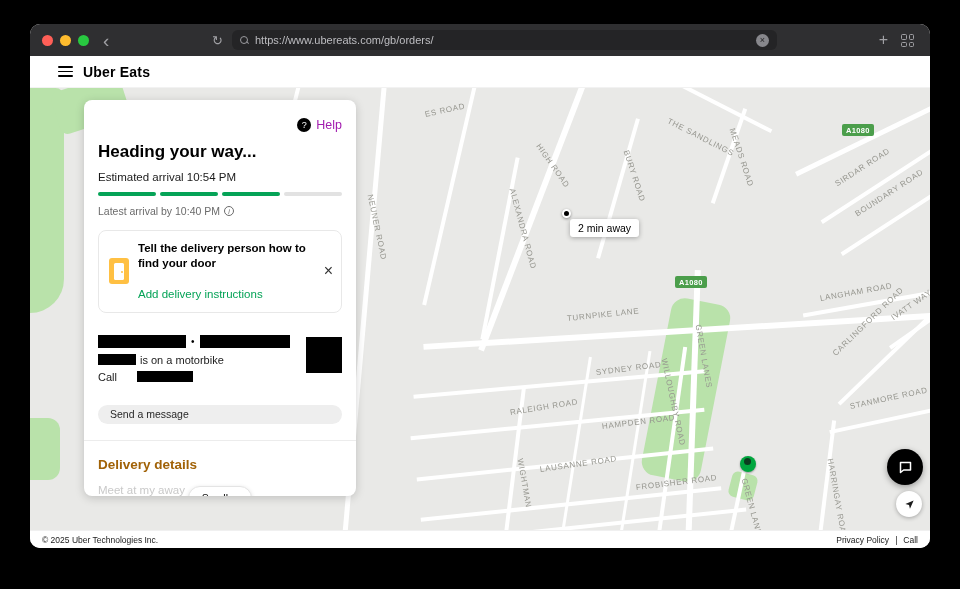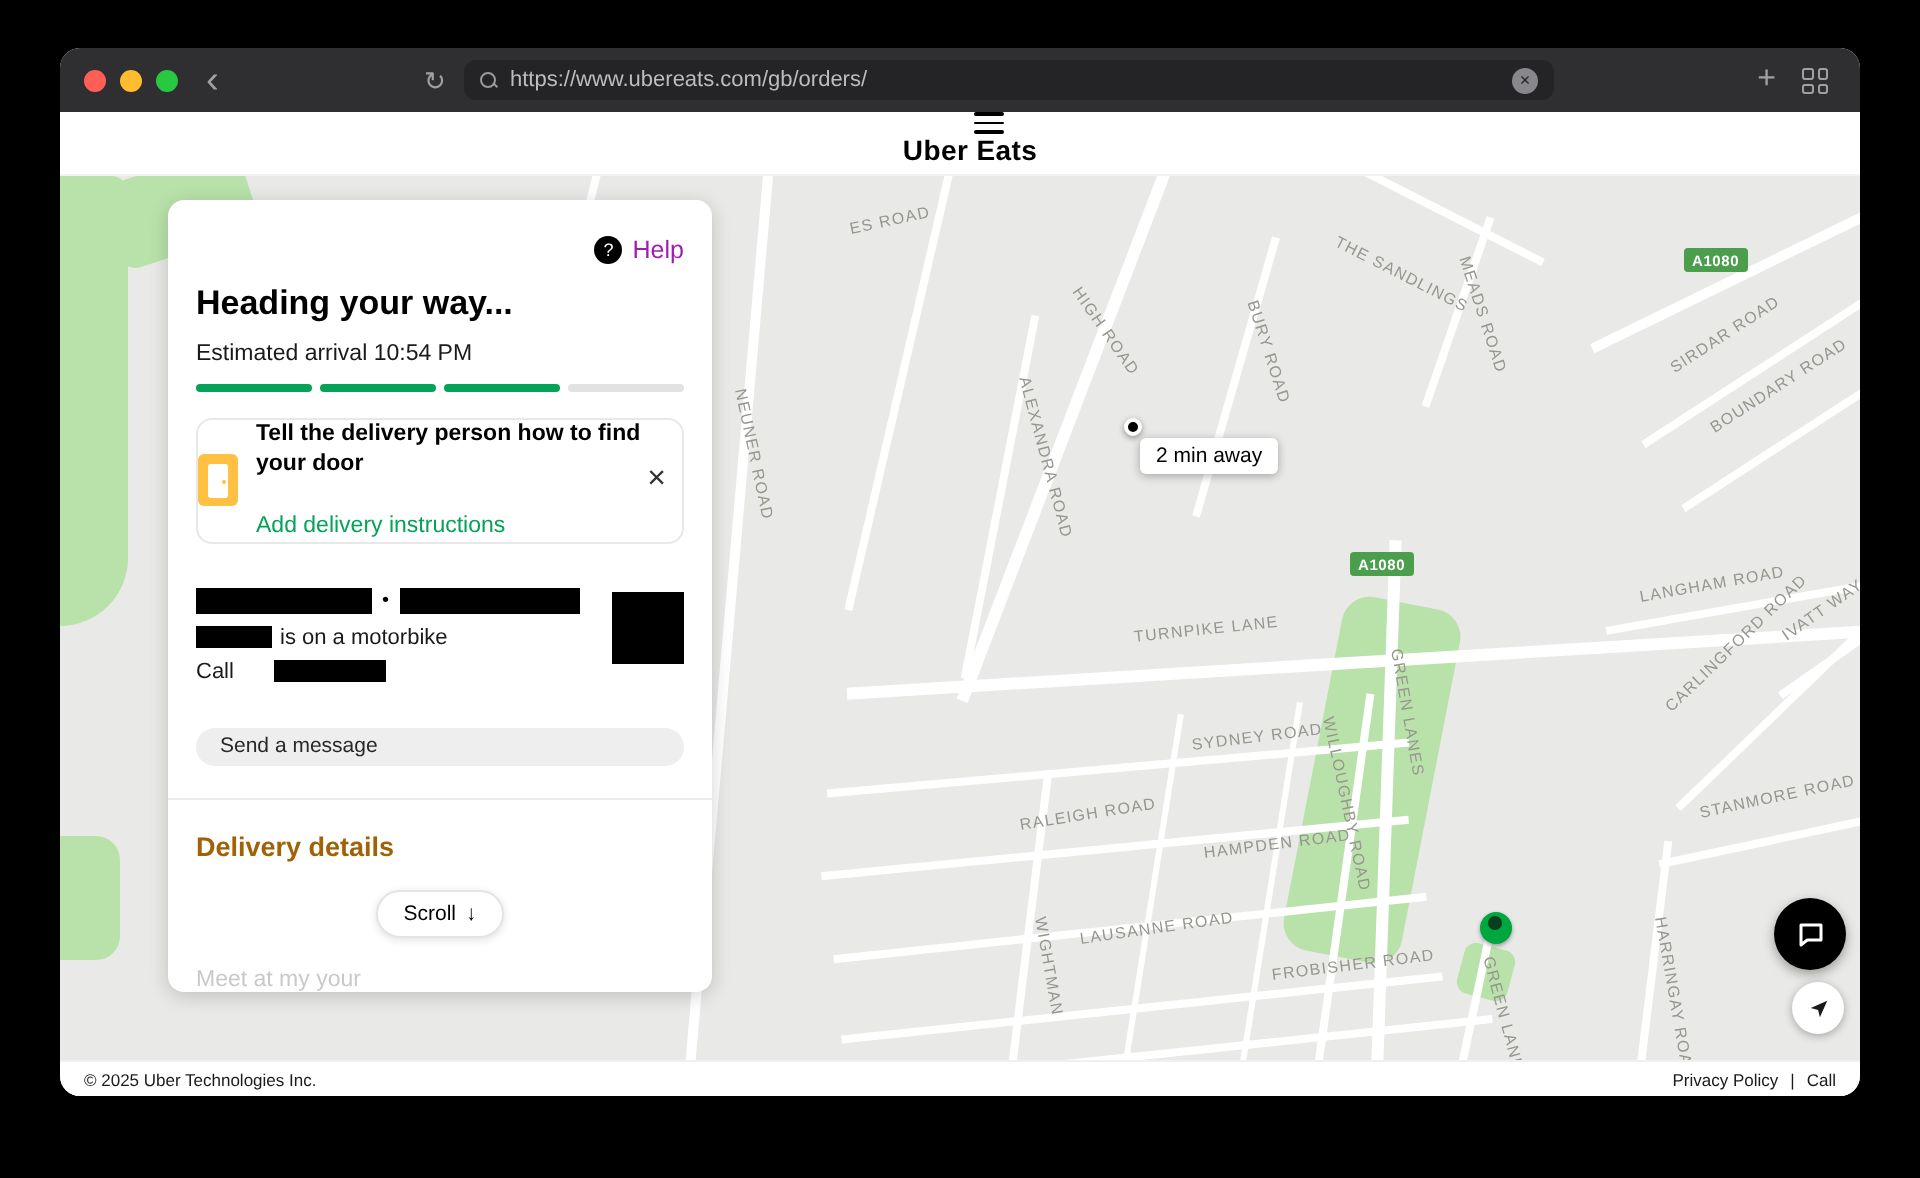--- a/index.html
+++ b/index.html
@@ -19,21 +19,21 @@
   .mag { position:relative; width:9px; height:9px; margin-right:6px; flex:none; }
   .mag::before { content:""; position:absolute; left:0; top:0; width:6px; height:6px; border:1.4px solid #9a9a9e; border-radius:50%; }
   .mag::after { content:""; position:absolute; left:6px; top:6px; width:3px; height:1.4px; background:#9a9a9e; transform:rotate(45deg); }
   .url-text { color:#bdbdc1; font-size:11px; white-space:nowrap; overflow:hidden; flex:1; }
   .clear-btn { width:13px; height:13px; border-radius:50%; background:#87878c; color:#242426; font-size:9px; line-height:13px; text-align:center; border:none; flex:none; }
   .plus-btn { position:absolute; right:42px; font-size:16px; }
   .tabgrid { position:absolute; right:16px; top:10px; width:13px; height:13px; display:grid; grid-template-columns:1fr 1fr; gap:2px; }
   .tabgrid span { border:1.3px solid #a0a0a4; border-radius:1.5px; }
 
   
-  .appbar { height:32px; background:#fff; display:flex; align-items:center; border-bottom:1px solid #f2f2f2; position:relative; z-index:30;flex-direction:column; }
+  .appbar { height:32px; background:#fff; display:flex; align-items:center; border-bottom:1px solid #f2f2f2; position:relative; z-index:30; }
   .hamburger { width:15px; height:11px; margin-left:28px; display:flex; flex-direction:column; justify-content:space-between; cursor:pointer; }
   .hamburger span { height:1.6px; background:#000; border-radius:1px; }
   .brand { font-size:14px; font-weight:bold; color:#000; margin-left:10px; letter-spacing:.2px; }
 
   
   .map { position:relative; height:442px; background:#e9e9e7; overflow:hidden; }
   .road { position:absolute; background:#fff; }
   .park { position:absolute; background:#b9e2aa; }
   .mlabel { position:absolute; font-size:8px; color:#96968f; letter-spacing:.7px; white-space:nowrap; transform-origin:0 50%; }
   .badge { position:absolute; background:#4b9e4b; color:#fff; font-size:7.5px; font-weight:bold; padding:1.5px 4px; border-radius:2px; letter-spacing:.3px; }
@@ -52,21 +52,21 @@
   .help-icon { width:14px; height:14px; background:#000; color:#fff; border-radius:50%; font-size:9px; line-height:14px; text-align:center; }
   .help-label { font-size:12.5px; color:#a21caf; }
   .card-title { margin-top:28px; font-size:17px; font-weight:bold; color:#000; }
   .eta-line { margin-top:9px; font-size:11.5px; color:#1a1a1a; }
   .progress { margin-top:9px; display:flex; gap:4px; }
   .seg { flex:1; height:4px; border-radius:2px; }
   .seg-on { background:#05a357; }
   .seg-off { background:#e2e2e2; }
   .latest-line { margin-top:9px; font-size:10.5px; color:#6b6b6b; display:flex; align-items:center; gap:4px; }
   .info-icon { width:10px; height:10px; border:1px solid #6b6b6b; border-radius:50%; font-size:7px; line-height:9px; text-align:center; color:#6b6b6b; font-style:italic; }
-  .instr-card { margin-top:13px; border:1px solid #e8e8e8; border-radius:8px; display:flex; align-items:center; gap:9px; position:relative; }
+  .instr-card { margin-top:13px; border:1px solid #e8e8e8; border-radius:8px; padding:10px; display:flex; align-items:center; gap:9px; position:relative; }
   .door-icon { flex:none; width:20px; height:26px; background:#ffc043; border-radius:3px; position:relative; }
   .door-icon::before { content:""; position:absolute; left:5px; top:5px; width:10px; height:17px; background:#fff; border-radius:1.5px; }
   .door-icon::after { content:""; position:absolute; left:11.5px; top:13px; width:2px; height:2px; background:#ffc043; border-radius:50%; }
   .instr-texts { font-size:11.5px; line-height:1.3; padding-right:18px; }
   .instr-main { font-weight:bold; color:#000; }
   .instr-link { color:#05a357; margin-top:16px; cursor:pointer; }
   .instr-close { position:absolute; right:8px; top:50%; transform:translateY(-50%); border:none; background:none; font-size:16px; color:#333; cursor:pointer; line-height:1; }
   .courier-block { margin-top:22px; position:relative; min-height:58px; }
   .bar { background:#000; display:inline-block; vertical-align:middle; }
   .row1 { display:flex; align-items:center; gap:5px; }
@@ -211,20 +211,24 @@
         <span class="help-label">Help</span>
       </div>
       <div class="card-title">Heading your way...</div>
       <div class="eta-line">Estimated arrival 10:54 PM</div>
       <div class="progress">
         <span class="seg seg-on"></span>
           <span class="seg seg-on"></span>
           <span class="seg seg-on"></span>
           <span class="seg seg-off"></span>
       </div>
+      <div class="latest-line">
+        <span>Latest arrival by 10:40 PM</span>
+        <span class="info-icon">i</span>
+      </div>
 
       <div class="instr-card">
         <span class="door-icon"></span>
         <div class="instr-texts">
           <div class="instr-main">Tell the delivery person how to find your door</div>
           <div class="instr-link">Add delivery instructions</div>
         </div>
         <button class="instr-close">×</button>
       </div>
 
@@ -246,21 +250,21 @@
       </div>
 
       <input class="msg-input" placeholder="Send a message" style="">
 
       <div class="card-divider"></div>
       <div class="dd-title">Delivery details</div>
       <button class="scroll-pill">
         <span>Scroll</span>
         <span>↓</span>
       </button>
-      <div class="meet-option">Meet at my your</div>
+      <div class="meet-option">Meet at my away</div>
     </div>
 
   </div>
 
   <div class="footer">
     <span class="foot-left">© 2025 Uber Technologies Inc.</span>
     <span class="foot-right">
       <span class="foot-link">Privacy Policy</span>
       <span>|</span>
       <span class="foot-link">Call</span>

